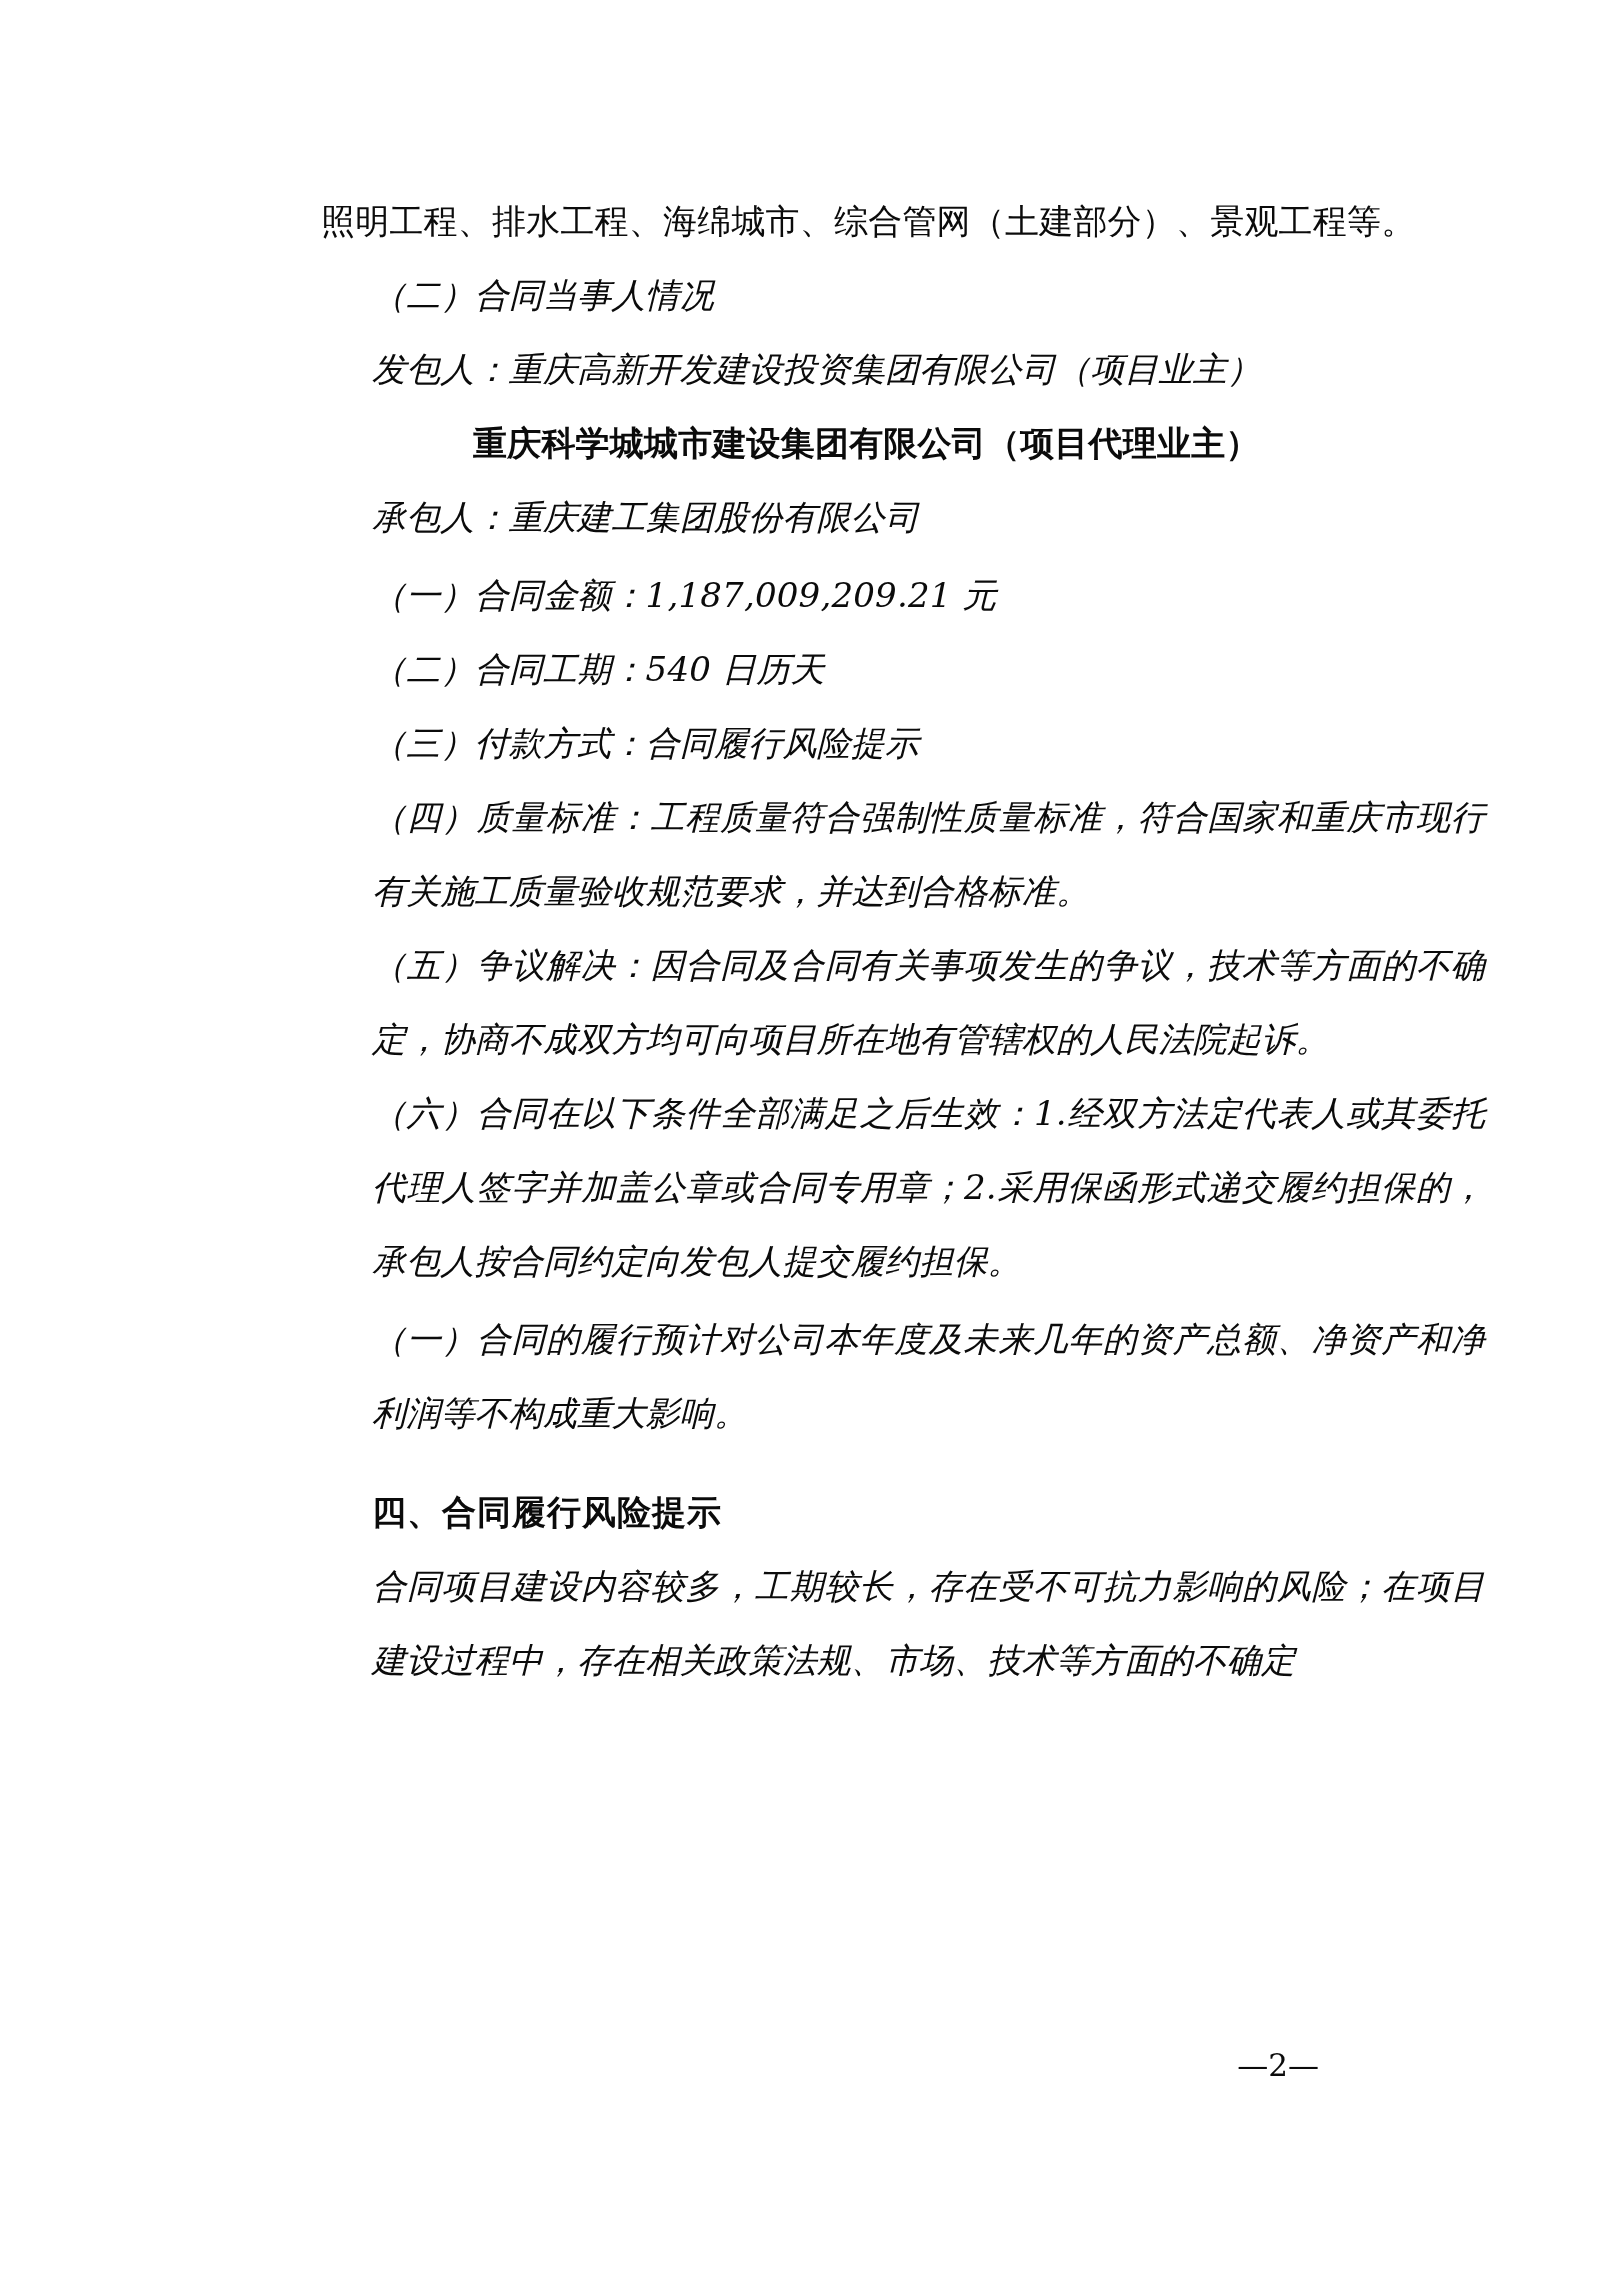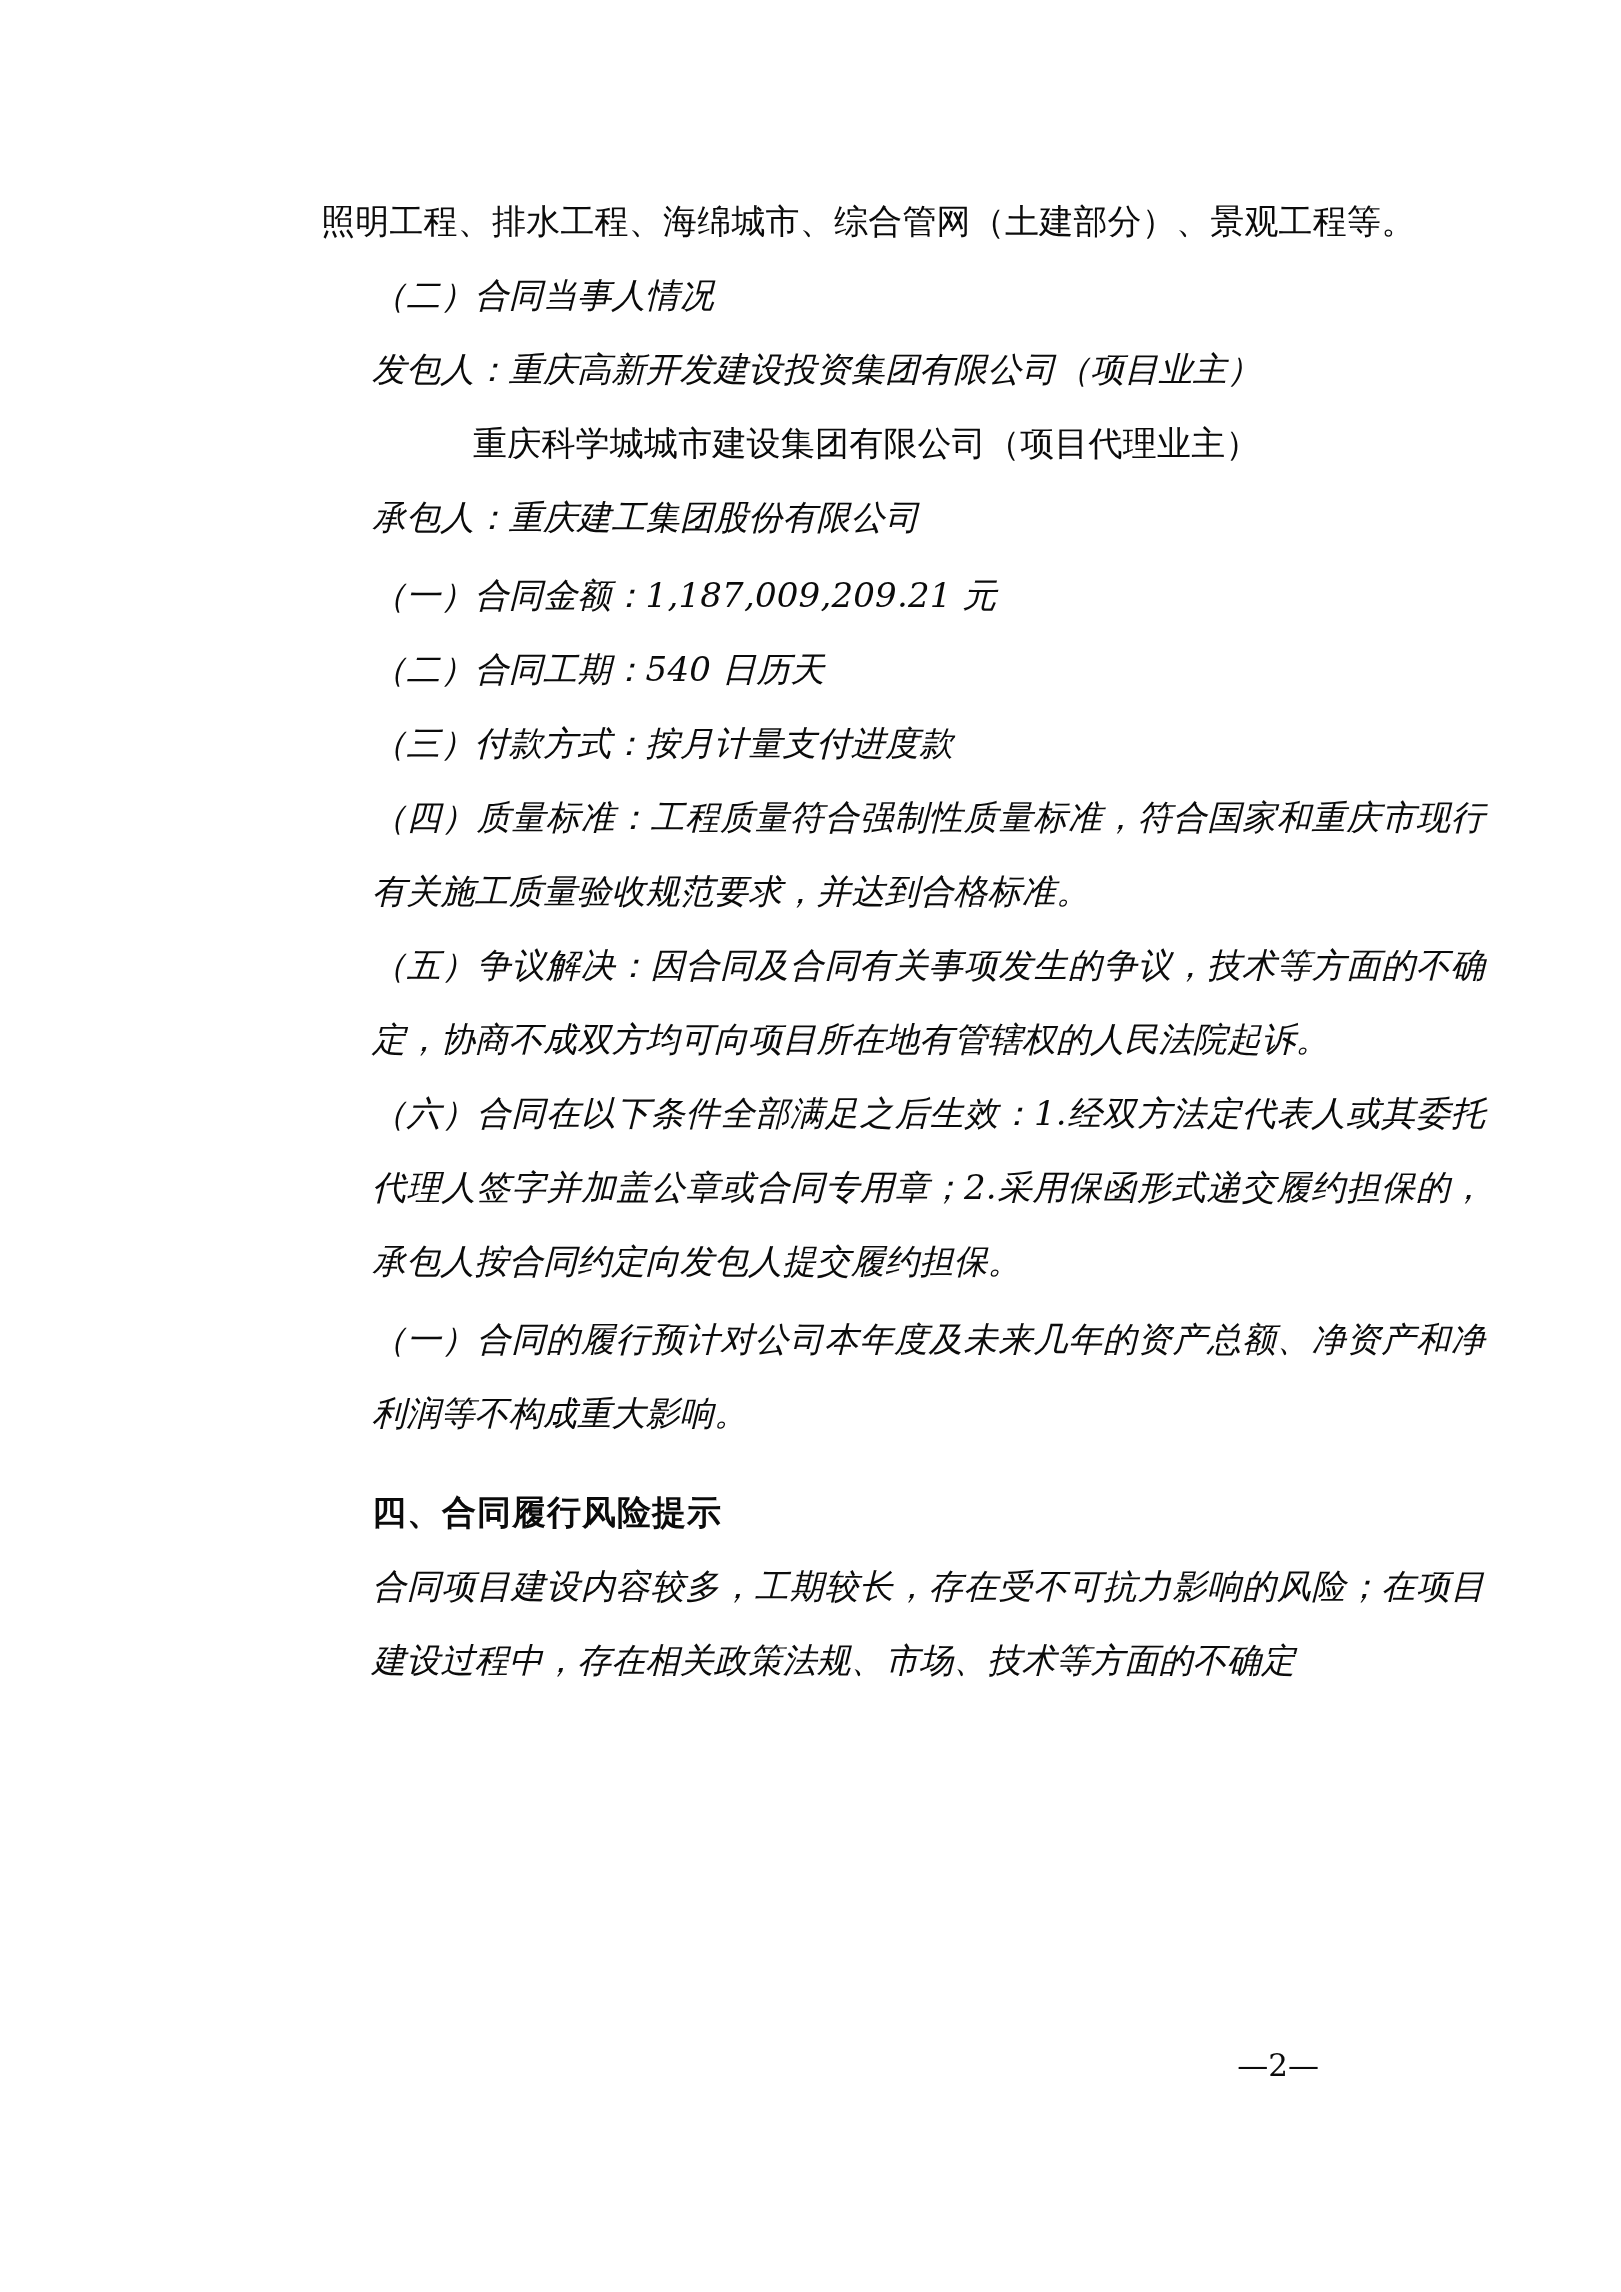--- a/index.html
+++ b/index.html
@@ -31,20 +31,21 @@
     letter-spacing: 0.2px;
     margin: 0;
     white-space: pre-wrap;
   }
   .indent2 {
     padding-left: 51px;
     font-style: italic;
   }
   .hang-indent {
     padding-left: 152px;
+    font-weight: bold;
   }
   .heading {
     font-size: 34px;
     line-height: 74px;
     font-weight: bold;
     padding-left: 51px;
     margin: 0;
     font-family: "DejaVu Sans", "Liberation Sans", sans-serif;
     letter-spacing: 1px;
   }
@@ -80,21 +81,21 @@
 
     <p class="p hang-indent">重庆科学城城市建设集团有限公司（项目代理业主）</p>
 
     <p class="p indent2 gap-after">承包人：重庆建工集团股份有限公司</p>
 
 
     <p class="p indent2">（一）合同金额：1,187,009,209.21 元</p>
 
     <p class="p indent2">（二）合同工期：540 日历天</p>
 
-    <p class="p indent2">（三）付款方式：按月计量支付进度款</p>
+    <p class="p indent2">（三）付款方式：合同履行风险提示</p>
 
     <p class="p indent2">（四）质量标准：工程质量符合强制性质量标准，符合国家和重庆市现行有关施工质量验收规范要求，并达到合格标准。</p>
 
     <p class="p indent2">（五）争议解决：因合同及合同有关事项发生的争议，技术等方面的不确定，协商不成双方均可向项目所在地有管辖权的人民法院起诉。</p>
 
     <p class="p indent2 gap-after">（六）合同在以下条件全部满足之后生效：1.经双方法定代表人或其委托代理人签字并加盖公章或合同专用章；2.采用保函形式递交履约担保的，承包人按合同约定向发包人提交履约担保。</p>
 
 
     <p class="p indent2">（一）合同的履行预计对公司本年度及未来几年的资产总额、净资产和净利润等不构成重大影响。</p>
 

